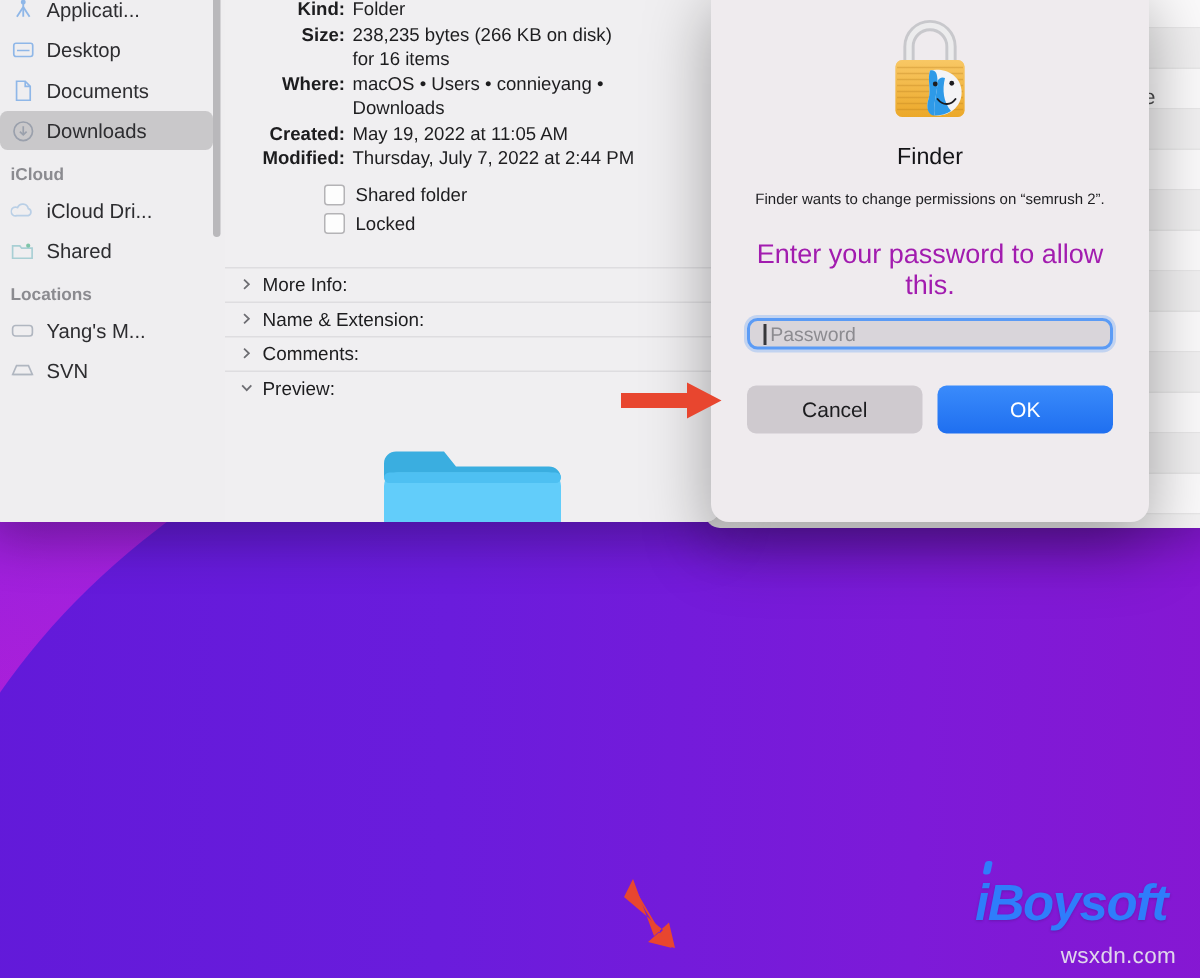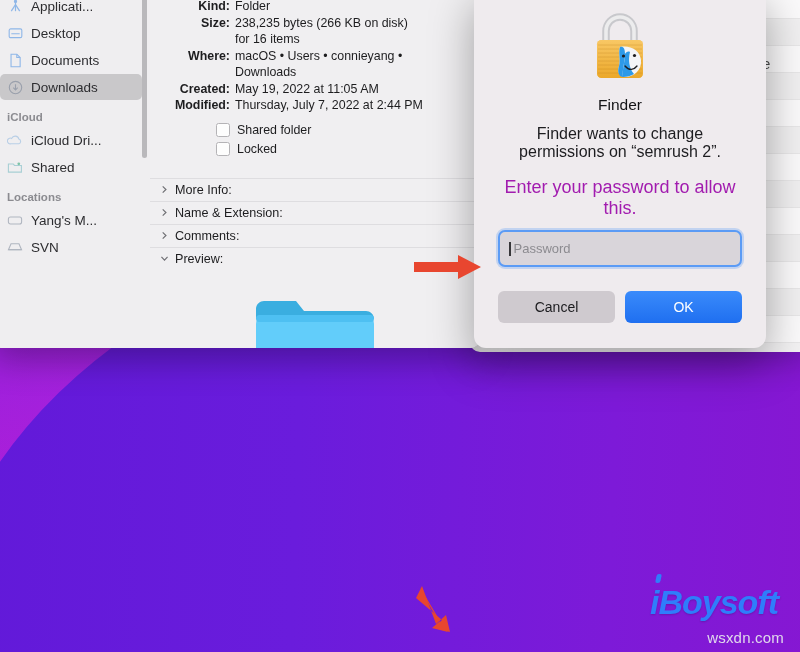--- a/index.html
+++ b/index.html
@@ -268,21 +268,21 @@
   }
   .lock-wrap { display: flex; justify-content: center; }
   .dlg-title {
     margin-top: 8px;
     font-size: 15.5px;
     font-weight: normal;
     color: #141417;
   }
   .dlg-msg {
     margin: 11px 20px 0 20px;
-    font-size: 16px;
+    font-size: 10px;
     color: #1d1d20;
     line-height: 18px;
   }
   .dlg-sub {
     margin: 16px 20px 0 20px;
     font-size: 18px;
     color: #a21caf;
   }
   .field {
     margin: 12px 24px 0 24px;
@@ -294,21 +294,21 @@
     padding: 0 9px;
     font-size: 13px;
     color: #18181b;
     box-sizing: border-box;
   }
   .field.focused {
     margin-top: 11px;
     background: #d9d5da;
     border: 2px solid #5b9bf5;
     border-radius: 7px;
-    height: 37px;
+    height: 21px;
     box-shadow: 0 0 0 2px rgba(91,155,245,0.30);
     color: #8c8b90;
     position: relative;
   }
   .caret {
     width: 1.5px;
     height: 14px;
     background: #37373a;
     margin-right: 3px;
   }

